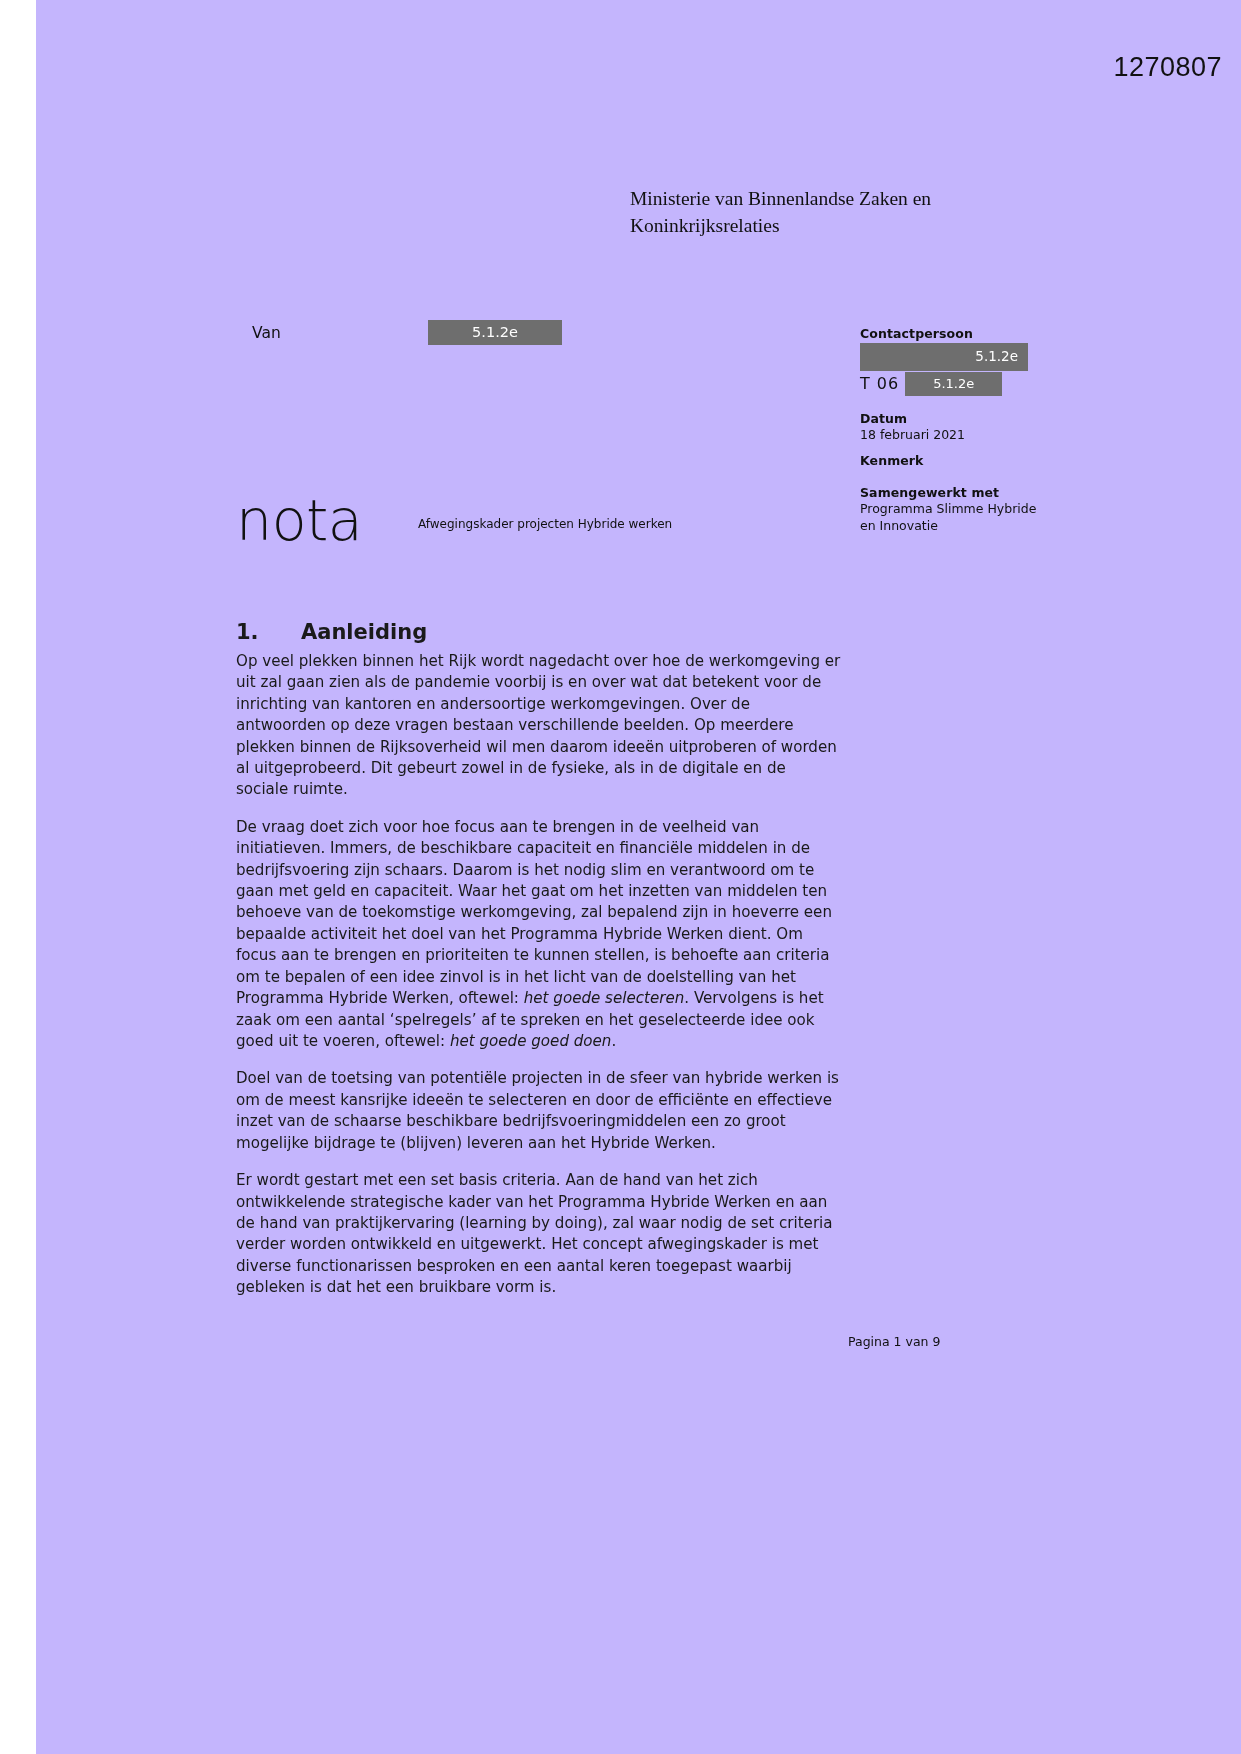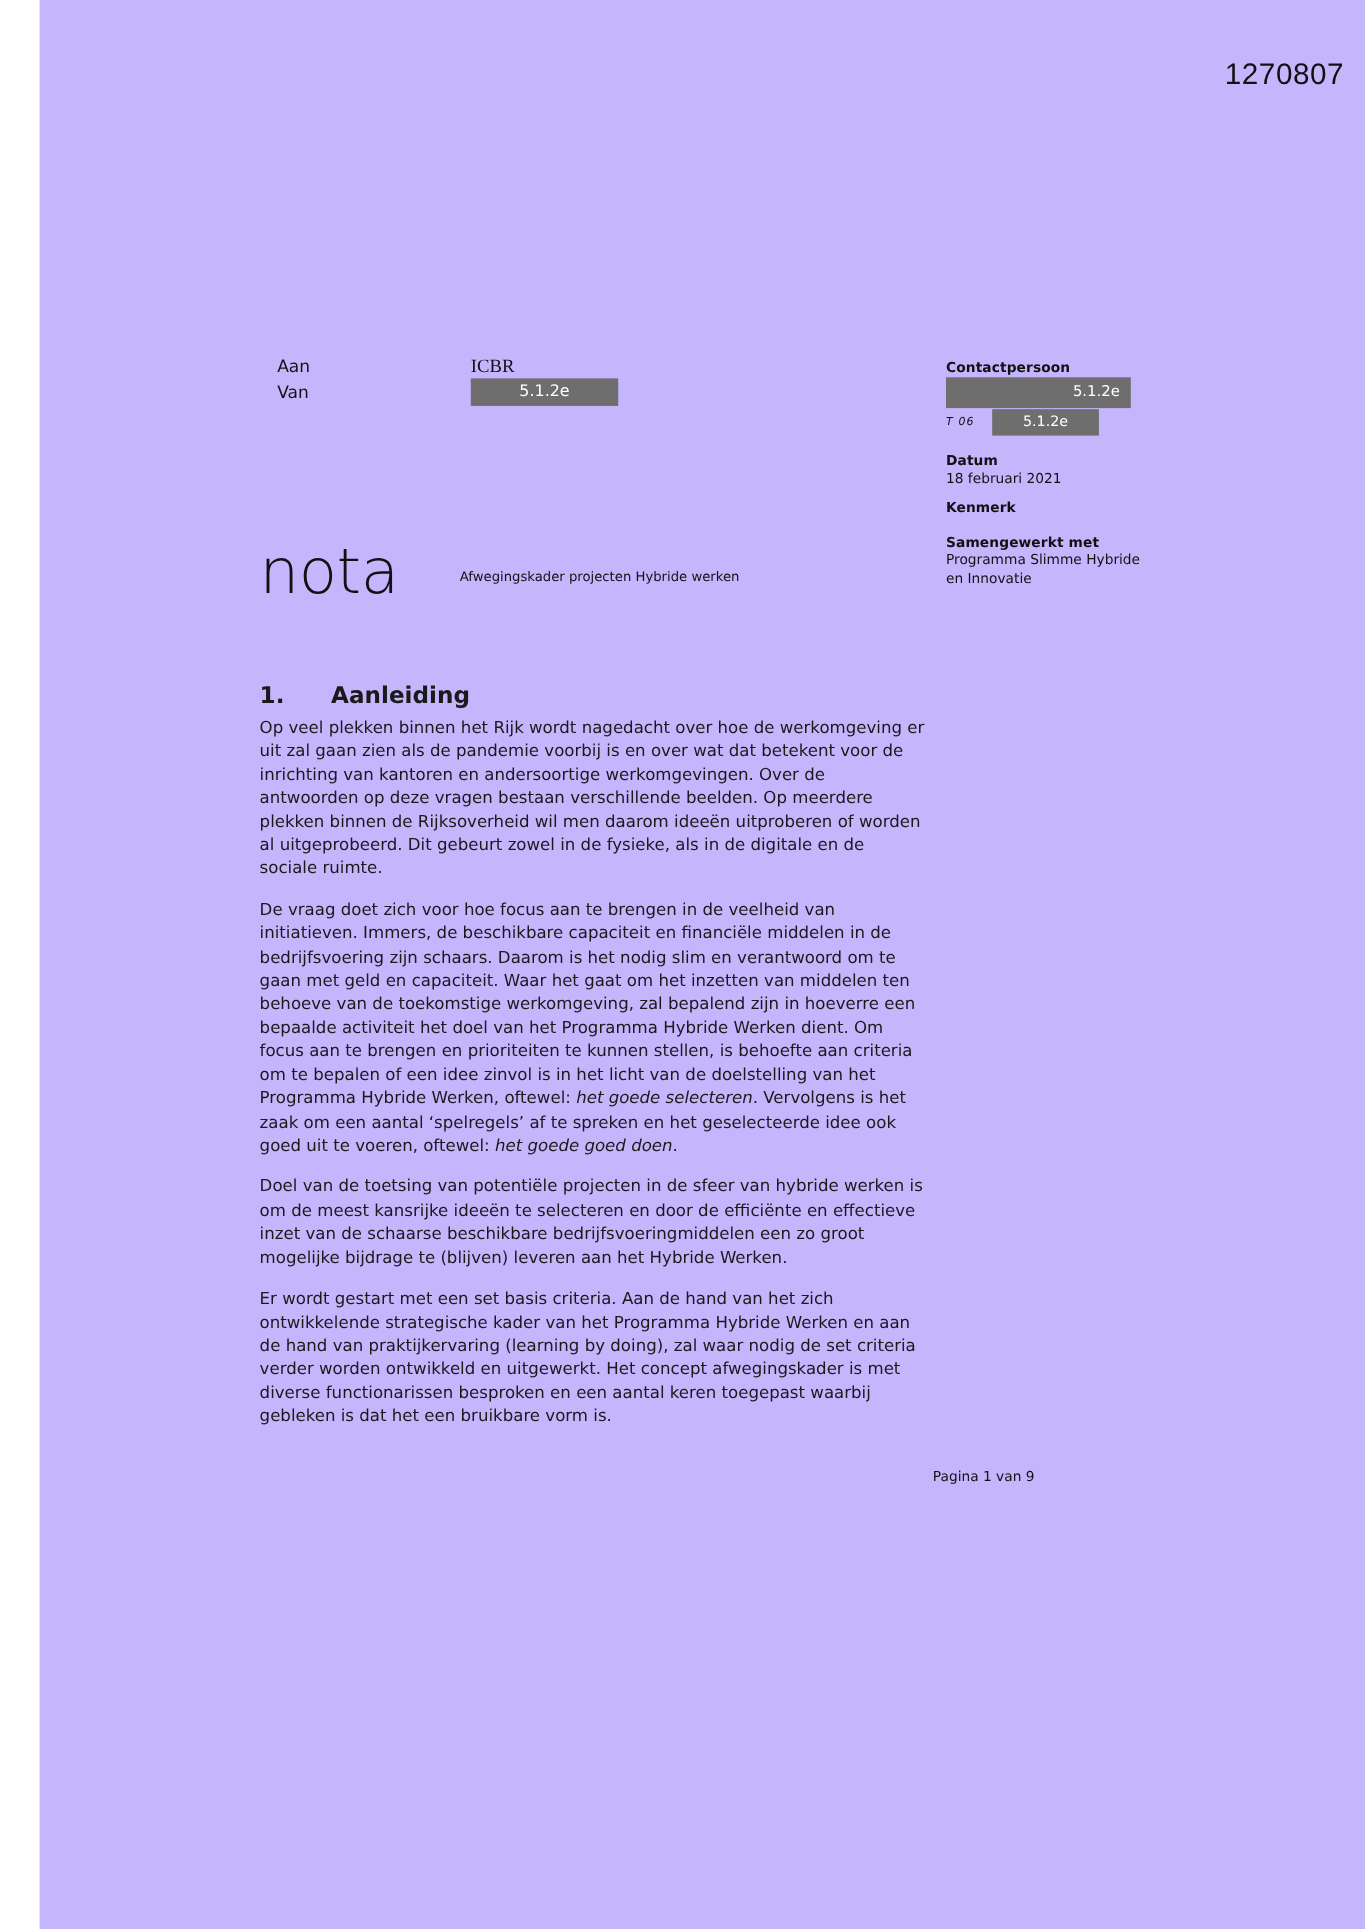--- a/index.html
+++ b/index.html
@@ -120,24 +120,23 @@
     background: #6e6e6e;
     color: #ffffff;
     box-sizing: border-box;
   }
   .phone-row {
     display: flex;
     align-items: center;
     margin-top: 1px;
   }
   .phone-label {
-    font-size: 10px;
-    padding-right: 16px;
+    font-size: 16px;
+    padding-right: 6px;
     letter-spacing: 1px;
-    font-style: italic;
   }
   .redact-phone {
     display: inline-block;
     width: 97px;
     padding: 3px 0 4px 0;
     text-align: center;
     font-size: 13px;
     background: #6e6e6e;
     color: #ffffff;
   }
@@ -201,26 +200,23 @@
     color: #111;
   }
 </style>
 </head>
 <body>
 
 <div class="page">
 
   <div class="doc-number">1270807</div>
 
+  <div class="ministry">Ministerie van Binnenlandse Zaken en Koninkrijksrelaties</div>
 
   <div class="addr">
-    <div class="addr-row">
-      <span class="addr-label">Aan</span>
-      <span class="addr-value">ICBR</span>
-    </div>
     <div class="addr-row">
       <span class="addr-label">Van</span>
       <span class="redact redact-van">5.1.2e</span>
     </div>
   </div>
 
   <div class="meta">
     <div class="meta-label">Contactpersoon</div>
     <span class="redact redact-contact">5.1.2e</span>
     <div class="phone-row">

